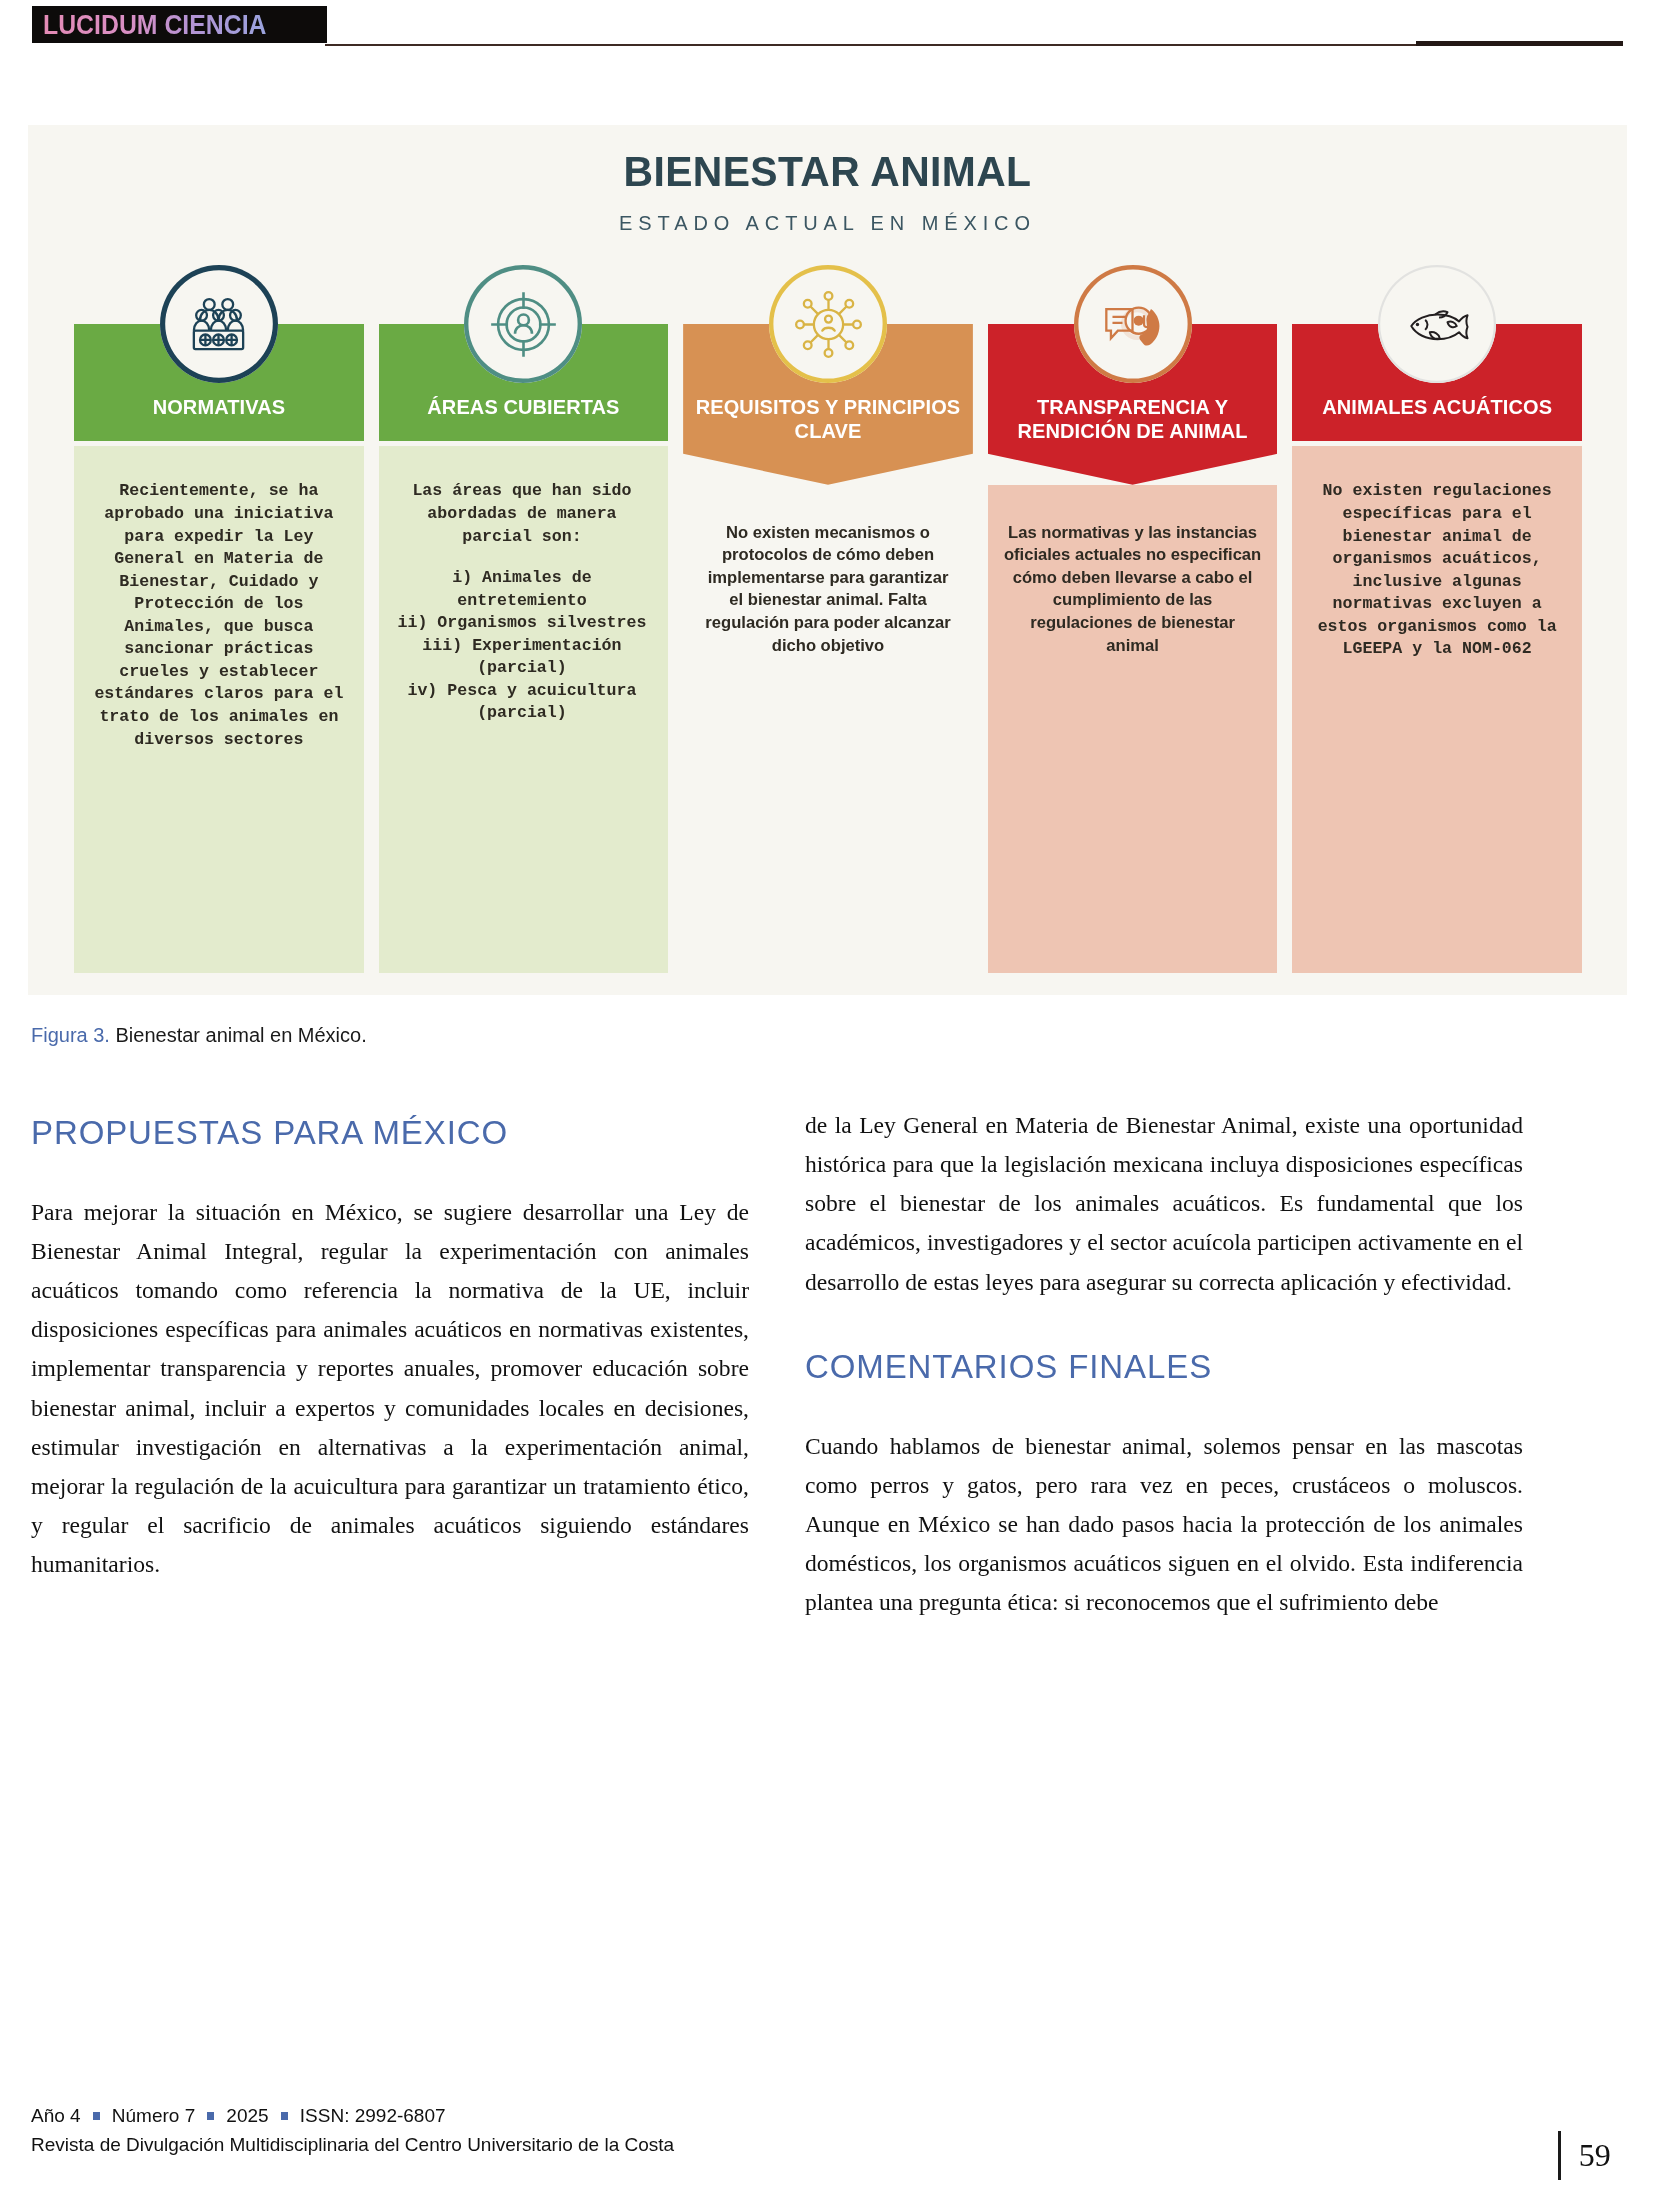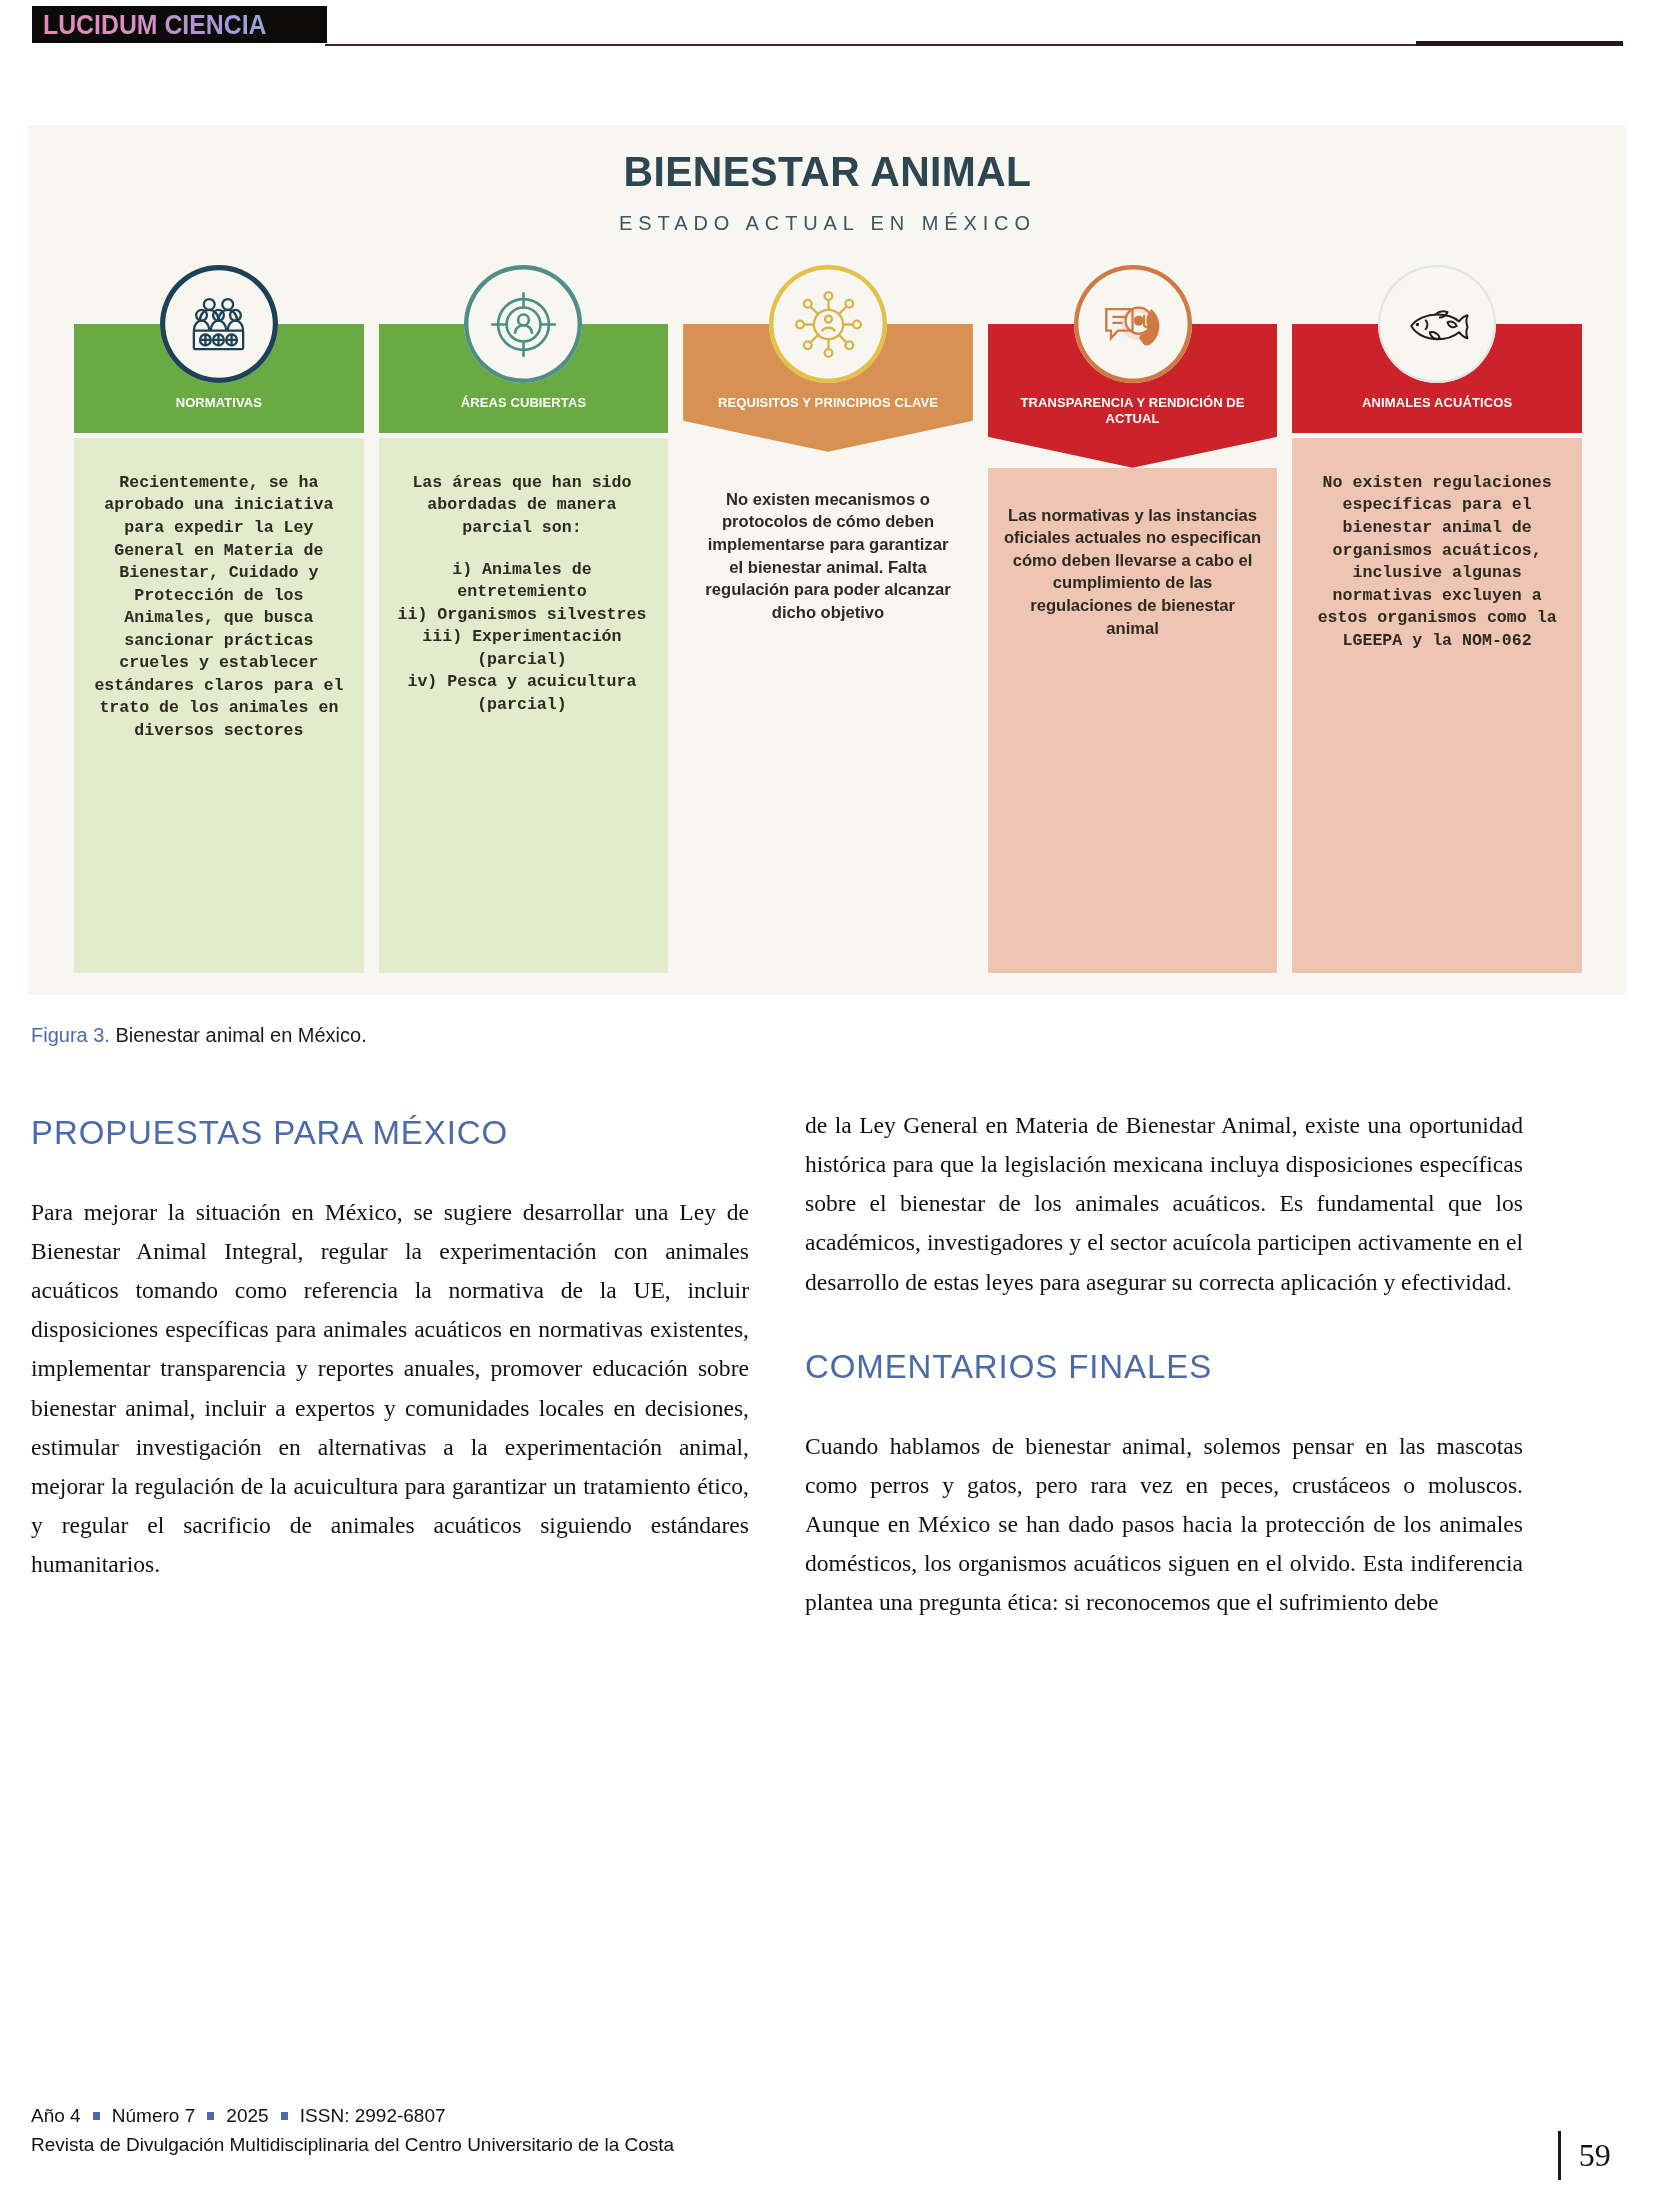--- a/index.html
+++ b/index.html
@@ -124,21 +124,21 @@
     margin-bottom: -59px;
   }
   .badge svg { display: block; }
 
   
   .col-head {
     width: 100%;
     padding: 71px 7.4px 22px 7.4px;
     text-align: center;
     color: #ffffff;
-    font-size: 13px;
+    font-size: 20px;
     font-weight: bold;
     line-height: 1.22;
     letter-spacing: 0.1px;
     position: relative;
     z-index: 1;
   }
   .col-head.chevron {
     padding-bottom: 41px;
     clip-path: polygon(0 0, 100% 0, 100% calc(100% - 31px), 50% 100%, 0 calc(100% - 31px));
   }
@@ -338,21 +338,21 @@
             <path d="M56 28a21 21 0 1 0 0 42 21 21 0 0 0 0-42zm0 6a15 15 0 1 1 0 30 15 15 0 0 1 0-30z" opacity="0.15"></path>
           </g>
           <g stroke="#cf7a45" stroke-width="3" fill="none">
             <circle cx="58" cy="45" r="17"></circle>
             <circle cx="58" cy="45" r="6.5" fill="#cf7a45" stroke="none"></circle>
             <path d="M65 38v12c0 5 9 5 9-3"></path>
           </g>
           <path d="M74 30c7 5 11 14 11 22 0 10-5 19-12 24-3 2-7 2-9-1l-4-5c-2-3-1-6 2-7l4-2c2-1 3-3 3-5l-1-12c0-3 1-6 3-8z" fill="#cf7a45"></path>
         </svg>
       </div>
-      <div class="col-head chevron" style="background:#cc2229;">TRANSPARENCIA Y RENDICIÓN DE ACTUAL</div>
+      <div class="col-head chevron" style="background:#cc2229;">TRANSPARENCIA Y RENDICIÓN DE ANIMAL</div>
       <div class="col-body" style="background:#eec5b3; padding-top:37px;">
         <p>Las normativas y las instancias oficiales actuales no especifican cómo deben llevarse a cabo el cumplimiento de las regulaciones de bienestar animal</p>
       </div>
     </div>
 
     <div class="col">
       <div class="badge" style="box-shadow:0 0 0 2.2px #e2e2e0 inset;">
         <svg width="77" height="77" viewBox="0 0 100 100" fill="none" stroke="#231f20" stroke-width="2.6" stroke-linejoin="round">
           <path d="M16 52c6-9 20-15 34-15 11 0 21 3 28 9 3-4 7-7 11-8-2 5-2 10 0 15-2 5-2 10 0 15-4-1-8-4-11-8-7 6-17 9-28 9-14 0-28-6-34-17z"></path>
           <circle cx="24" cy="50" r="2.2" fill="#231f20" stroke="none"></circle>

